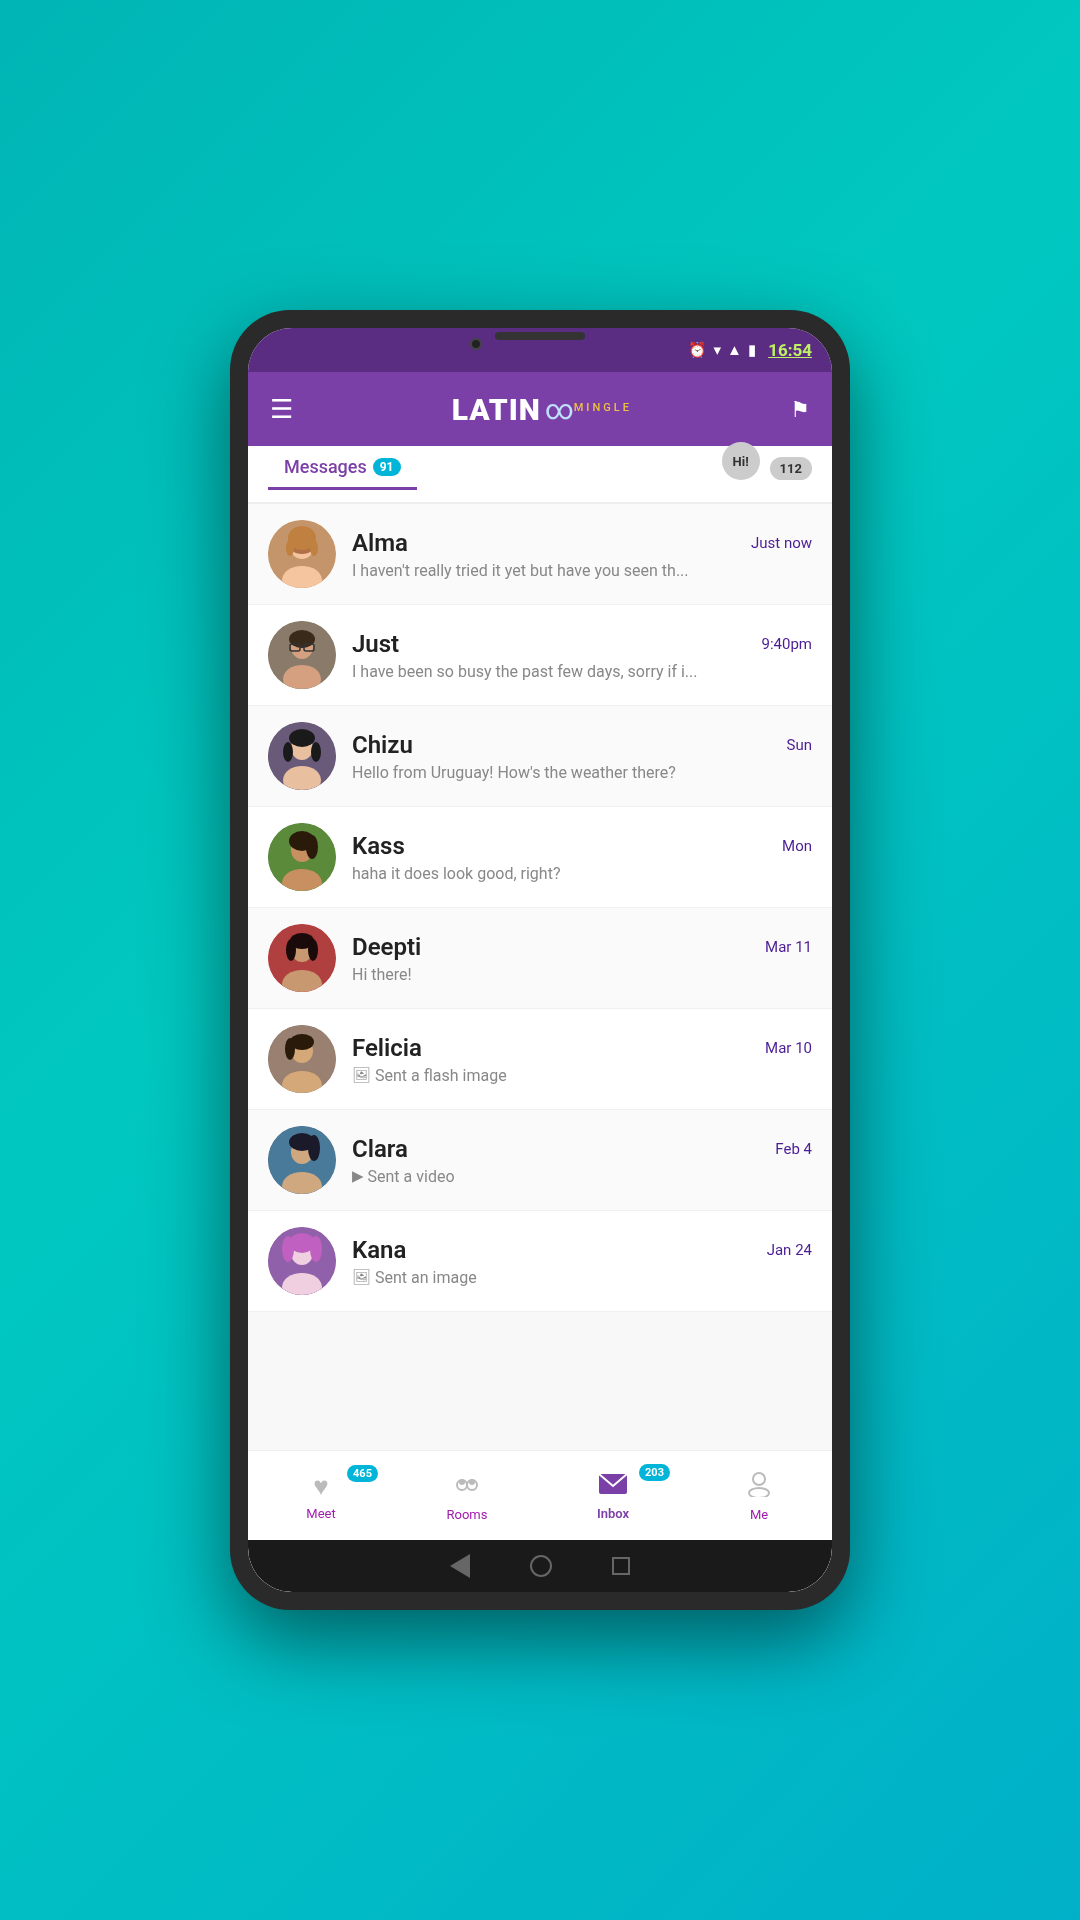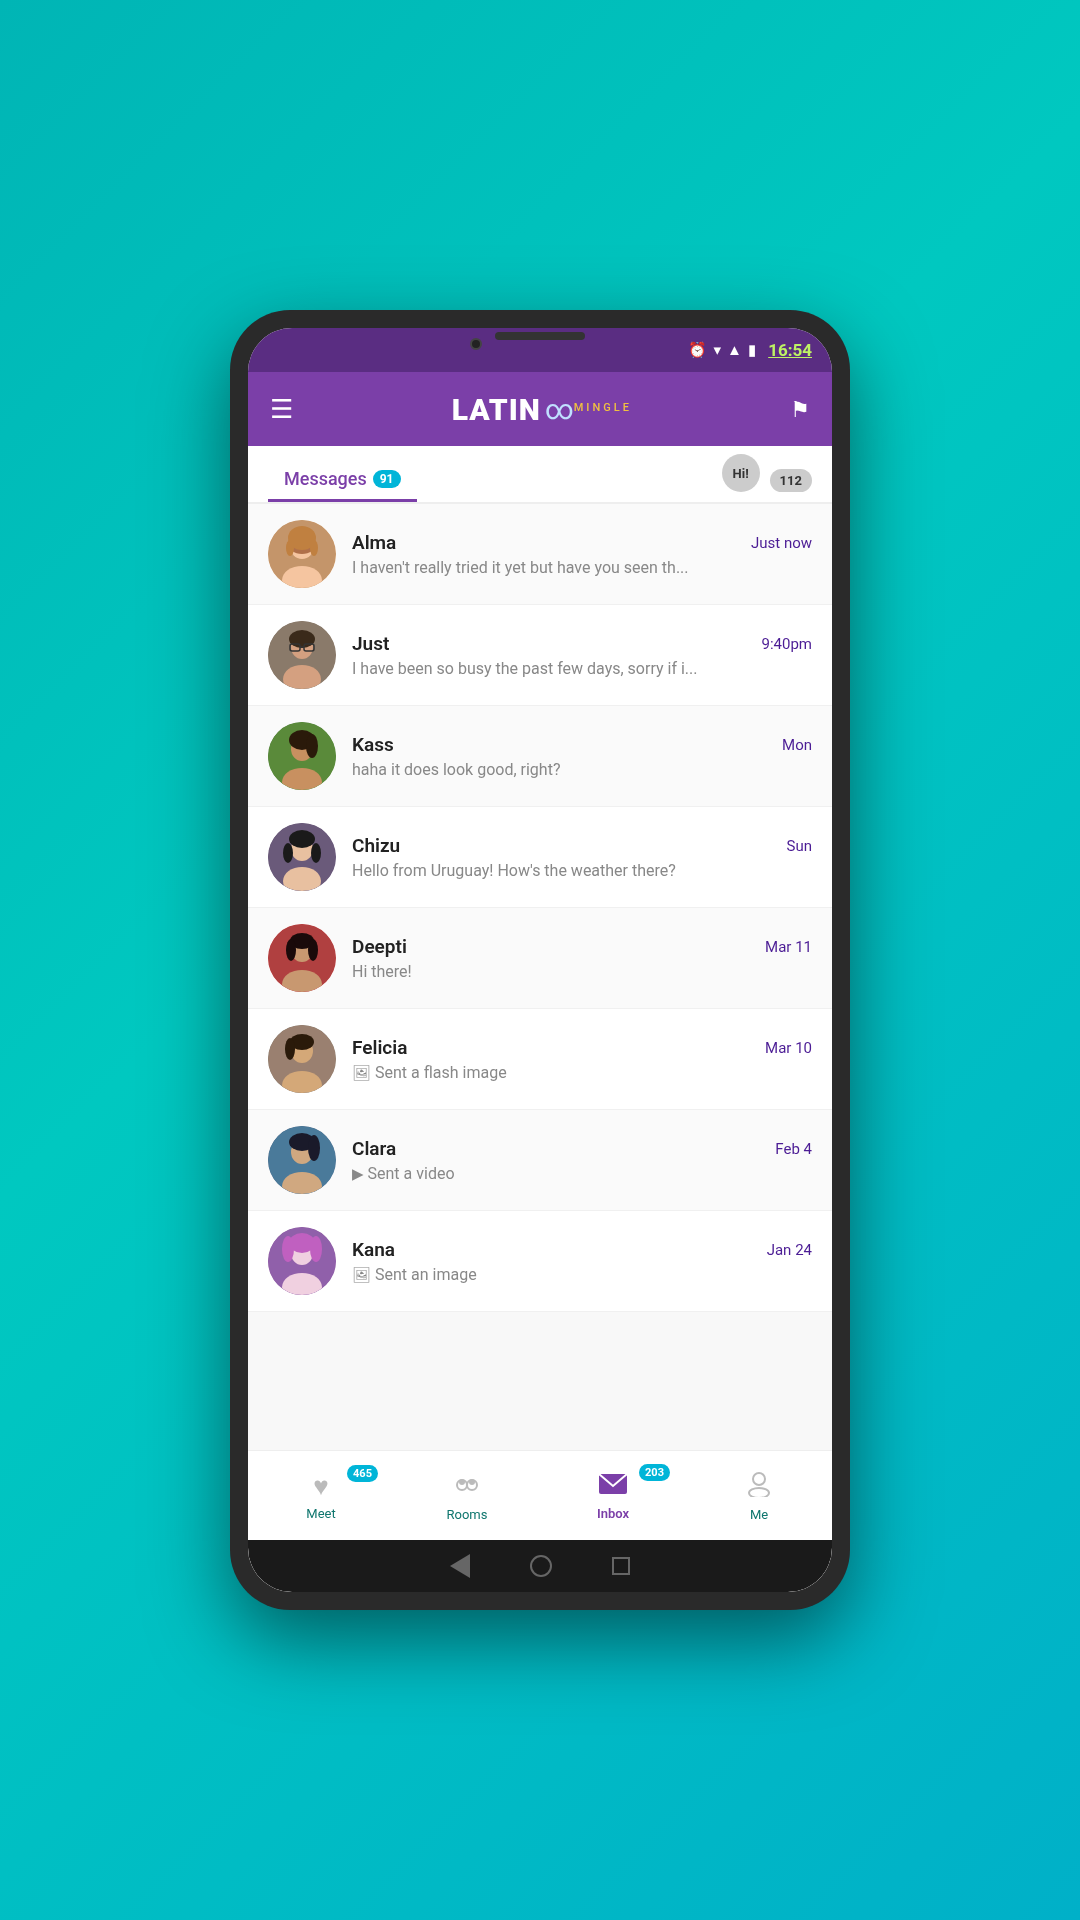--- a/index.html
+++ b/index.html
@@ -106,21 +106,21 @@
       cursor: pointer;
     }
     
     .tab-bar {
       background: #fff;
       height: 58px;
       display: flex;
       align-items: flex-end;
       border-bottom: 2px solid #eee;
       flex-shrink: 0;
-      padding: 0 20px;
+      padding: 12px 20px;
     }
     .tab-item {
       display: flex;
       align-items: center;
       gap: 6px;
       padding: 10px 16px;
       cursor: pointer;
       position: relative;
       color: #888;
       font-size: 18px;
@@ -199,21 +199,21 @@
       flex: 1;
       min-width: 0;
     }
     .msg-header {
       display: flex;
       justify-content: space-between;
       align-items: center;
       margin-bottom: 4px;
     }
     .msg-name {
-      font-size: 19px;
+      font-size: 24px;
       font-weight: 600;
       color: #222;
     }
     .msg-time {
       font-size: 15px;
       color: #4c1d95;
       white-space: nowrap;
     }
     .msg-preview {
       font-size: 16px;
@@ -246,21 +246,21 @@
     }
     .nav-icon {
       font-size: 26px;
       color: #bbb;
     }
     .nav-item.active .nav-icon {
       color: #7b3fa8;
     }
     .nav-label {
       font-size: 13px;
-      color: #0f766e;
+      color: #a21caf;
     }
     .nav-item.active .nav-label {
       color: #7b3fa8;
       font-weight: 600;
     }
     .nav-badge {
       position: absolute;
       top: -6px;
       right: 16px;
       background: #00b5d8;
@@ -420,62 +420,62 @@
             <span class="msg-name">Just</span>
             <span class="msg-time">9:40pm</span>
           </div>
           <div class="msg-preview">
             I have been so busy the past few days, sorry if i...
           </div>
         </div>
       </div>
 
       <div class="message-item">
-        <div class="avatar av-kass">
-          <div class="avatar-circle">
-            <svg width="68" height="68" viewBox="0 0 68 68" style="position:absolute;top:0;left:0">
-              <circle cx="34" cy="34" r="34" fill="#5a8a3a"></circle>
-              <ellipse cx="34" cy="27" rx="11" ry="12" fill="#c89060"></ellipse>
-              <ellipse cx="34" cy="60" rx="20" ry="14" fill="#c89060"></ellipse>
-              <ellipse cx="34" cy="18" rx="13" ry="10" fill="#2a1a0a"></ellipse>
-              <ellipse cx="44" cy="24" rx="6" ry="12" fill="#2a1a0a"></ellipse>
-            </svg>
-          </div>
-        </div>
-        <div class="msg-content">
-          <div class="msg-header">
-            <span class="msg-name">Kass</span>
-            <span class="msg-time">Mon</span>
-          </div>
-          <div class="msg-preview">
-            haha it does look good, right?
-          </div>
-        </div>
-      </div>
-
-      <div class="message-item">
         <div class="avatar av-chizu">
           <div class="avatar-circle">
             <svg width="68" height="68" viewBox="0 0 68 68" style="position:absolute;top:0;left:0">
               <circle cx="34" cy="34" r="34" fill="#6a5a7a"></circle>
               <ellipse cx="34" cy="26" rx="11" ry="12" fill="#e8c0a0"></ellipse>
               <ellipse cx="34" cy="58" rx="19" ry="14" fill="#e8c0a0"></ellipse>
               <ellipse cx="34" cy="16" rx="13" ry="9" fill="#1a1a1a"></ellipse>
               <ellipse cx="20" cy="30" rx="5" ry="10" fill="#1a1a1a"></ellipse>
               <ellipse cx="48" cy="30" rx="5" ry="10" fill="#1a1a1a"></ellipse>
             </svg>
           </div>
         </div>
         <div class="msg-content">
           <div class="msg-header">
             <span class="msg-name">Chizu</span>
             <span class="msg-time">Sun</span>
           </div>
           <div class="msg-preview">
             Hello from Uruguay! How's the weather there?
+          </div>
+        </div>
+      </div>
+
+      <div class="message-item">
+        <div class="avatar av-kass">
+          <div class="avatar-circle">
+            <svg width="68" height="68" viewBox="0 0 68 68" style="position:absolute;top:0;left:0">
+              <circle cx="34" cy="34" r="34" fill="#5a8a3a"></circle>
+              <ellipse cx="34" cy="27" rx="11" ry="12" fill="#c89060"></ellipse>
+              <ellipse cx="34" cy="60" rx="20" ry="14" fill="#c89060"></ellipse>
+              <ellipse cx="34" cy="18" rx="13" ry="10" fill="#2a1a0a"></ellipse>
+              <ellipse cx="44" cy="24" rx="6" ry="12" fill="#2a1a0a"></ellipse>
+            </svg>
+          </div>
+        </div>
+        <div class="msg-content">
+          <div class="msg-header">
+            <span class="msg-name">Kass</span>
+            <span class="msg-time">Mon</span>
+          </div>
+          <div class="msg-preview">
+            haha it does look good, right?
           </div>
         </div>
       </div>
 
       <div class="message-item">
         <div class="avatar av-deepti">
           <div class="avatar-circle">
             <svg width="68" height="68" viewBox="0 0 68 68" style="position:absolute;top:0;left:0">
               <circle cx="34" cy="34" r="34" fill="#b04040"></circle>
               <ellipse cx="34" cy="26" rx="11" ry="12" fill="#c89870"></ellipse>

